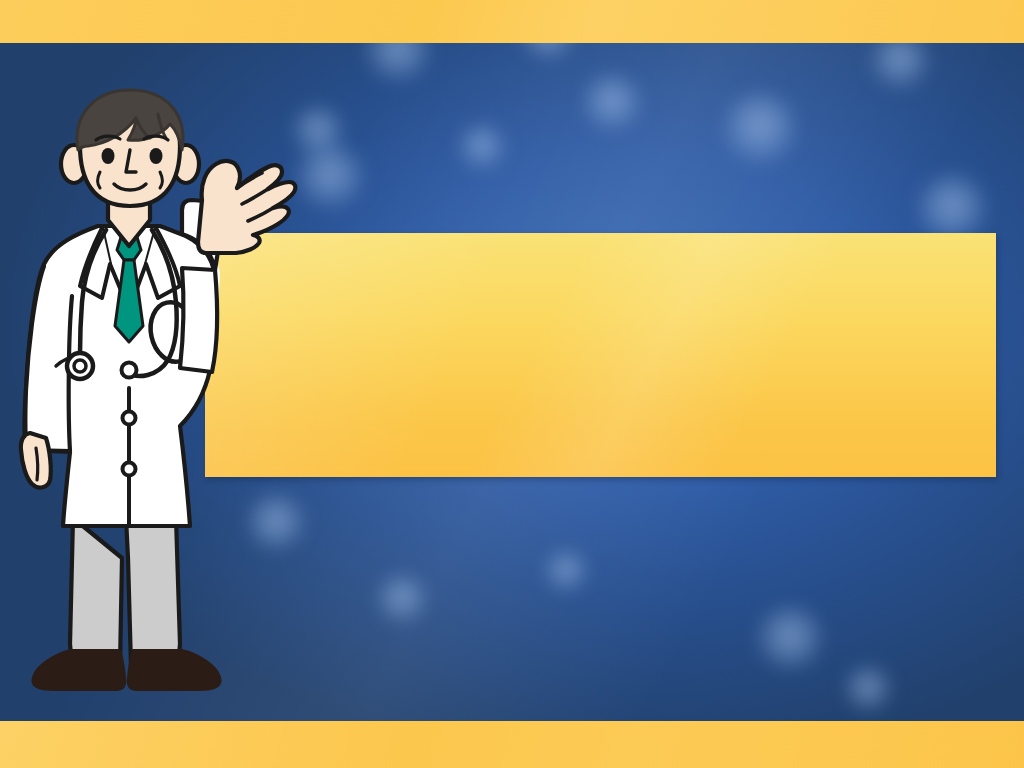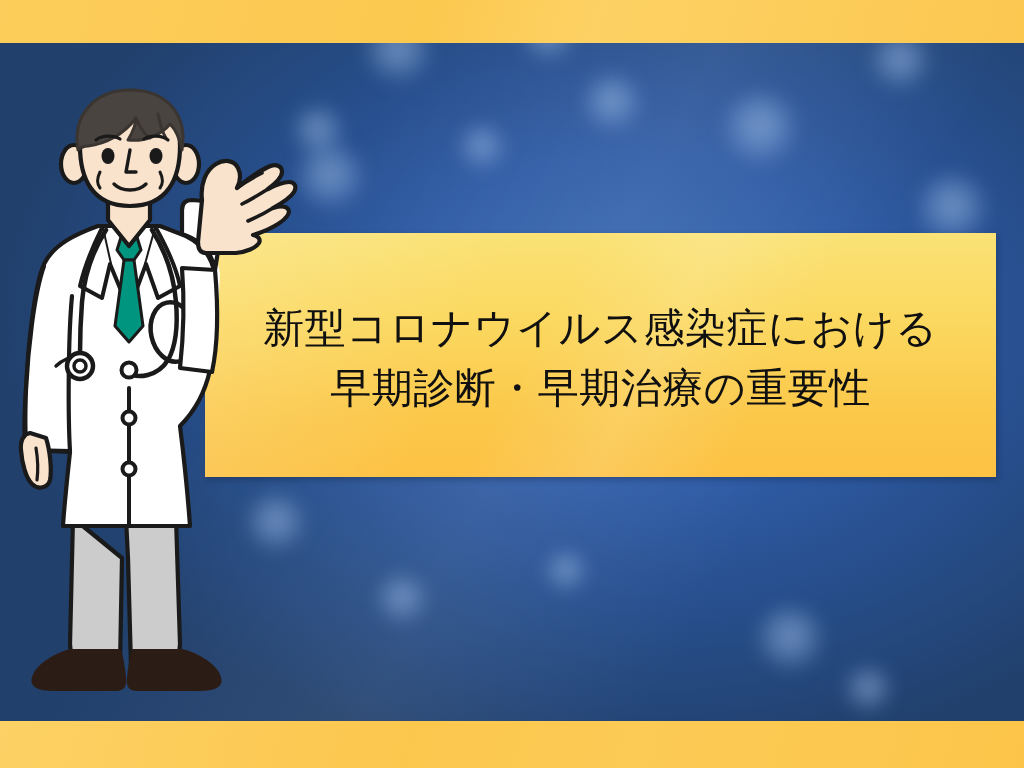--- a/index.html
+++ b/index.html
@@ -123,24 +123,20 @@
       <div class="bokeh" style="left: 376px; top: 574px; width: 52px; height: 52px;"></div>
       <div class="bokeh" style="left: 544px; top: 550px; width: 44px; height: 44px;"></div>
       <div class="bokeh" style="left: 756px; top: 606px; width: 68px; height: 68px;"></div>
       <div class="bokeh" style="left: 844px; top: 666px; width: 48px; height: 48px;"></div>
     </div>
 
   <div class="band band-top"></div>
 
   <div class="title-card">
     <div class="shine"></div>
-    <div class="title-text">
-      <span class="title-line l1">新型コロナウイルス感染症における</span>
-      <span class="title-line l2">早期診断・早期治療の重要性</span>
-    </div>
   </div>
 
   <div class="doctor">
     <svg width="300" height="612" viewBox="0 0 300 612" xmlns="http://www.w3.org/2000/svg">
       <g stroke="#1a1a1a" stroke-width="4.2" stroke-linecap="round" stroke-linejoin="round" fill="none">
 
         <g>
           <path d="M63 430 L60 556 L62 578 L110 578 L112 470 Z" fill="#cccccc"></path>
           <path d="M116 430 L118 470 L121 578 L168 578 L170 556 L166 430 Z" fill="#cccccc"></path>
         </g>

